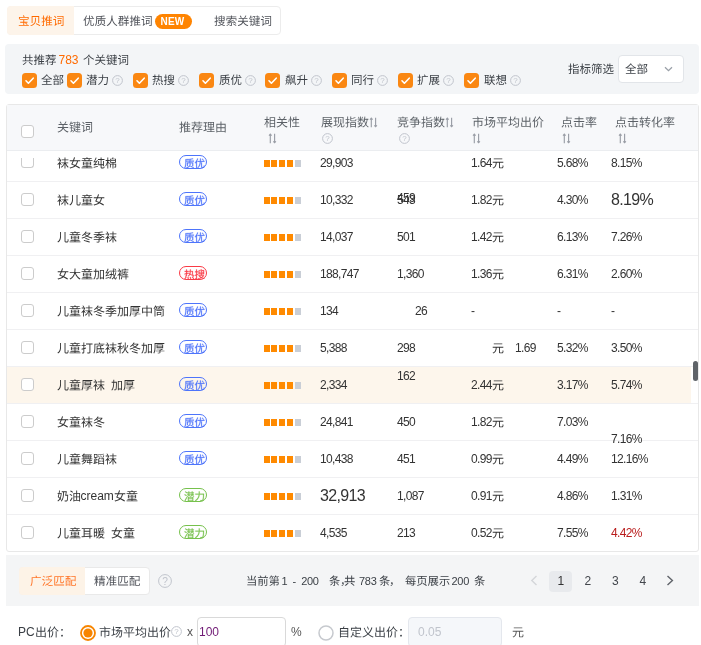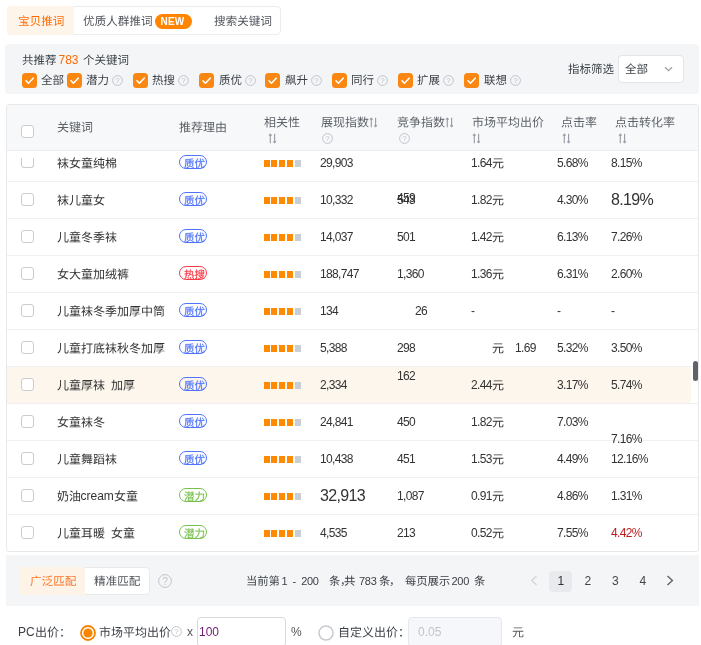--- a/index.html
+++ b/index.html
@@ -664,21 +664,21 @@
             <use href="#u4f18" x="1000"></use>
           </g>
         </svg>
         <div class="ab" style="left:256.5px;top:305.9px;width:6.2px;height:6.6px;background:#ff8a00"></div>
         <div class="ab" style="left:264.2px;top:305.9px;width:6.2px;height:6.6px;background:#ff8a00"></div>
         <div class="ab" style="left:272.0px;top:305.9px;width:6.2px;height:6.6px;background:#ff8a00"></div>
         <div class="ab" style="left:279.8px;top:305.9px;width:6.2px;height:6.6px;background:#ff8a00"></div>
         <div class="ab" style="left:287.5px;top:305.9px;width:6.2px;height:6.6px;background:#c9ced6"></div>
         <span class="ab" style="left:313px;top:299.5px;font-size:12px;color:#333;line-height:18px;letter-spacing:-0.65px;">10,438</span>
         <span class="ab" style="left:390px;top:299.5px;font-size:12px;color:#333;line-height:18px;letter-spacing:-0.65px;">451</span>
-        <span class="ab" style="left:464px;top:299.5px;font-size:12px;color:#333;line-height:18px;letter-spacing:-0.65px;">1.53</span>
+        <span class="ab" style="left:464px;top:299.5px;font-size:12px;color:#333;line-height:18px;letter-spacing:-0.65px;">0.99</span>
         <svg class="cj" style="left:484.74px;top:302.3px" width="12.0" height="12" viewBox="0 0 1000 1000" fill="#333">
           <g transform="translate(0,880) scale(1,-1)">
             <use href="#u5143" x="0"></use>
           </g>
         </svg>
         <span class="ab" style="left:550px;top:299.5px;font-size:12px;color:#333;line-height:18px;letter-spacing:-0.65px;">4.49%</span>
         <span class="ab" style="left:604px;top:299.5px;font-size:12px;color:#333;line-height:18px;letter-spacing:-0.65px;">12.16%</span>
         <div class="ab" style="left:0;top:363px;width:690.5px;height:1px;background:#f0f0f2"></div>
         <div class="ab" style="left:14px;top:338.0px;width:13px;height:13px;background:#fff;border:1px solid #ccc;border-radius:3px"></div>
         <svg class="cj" style="left:49.5px;top:339.3px" width="24.0" height="12" viewBox="0 0 2000 1000" fill="#333">

